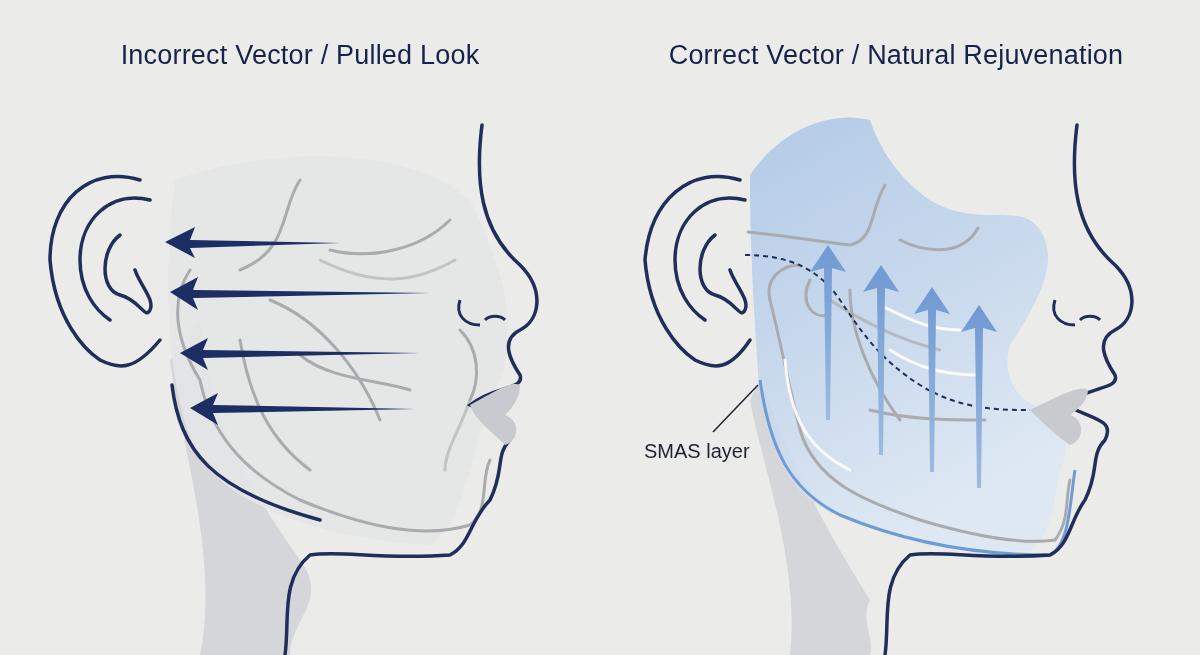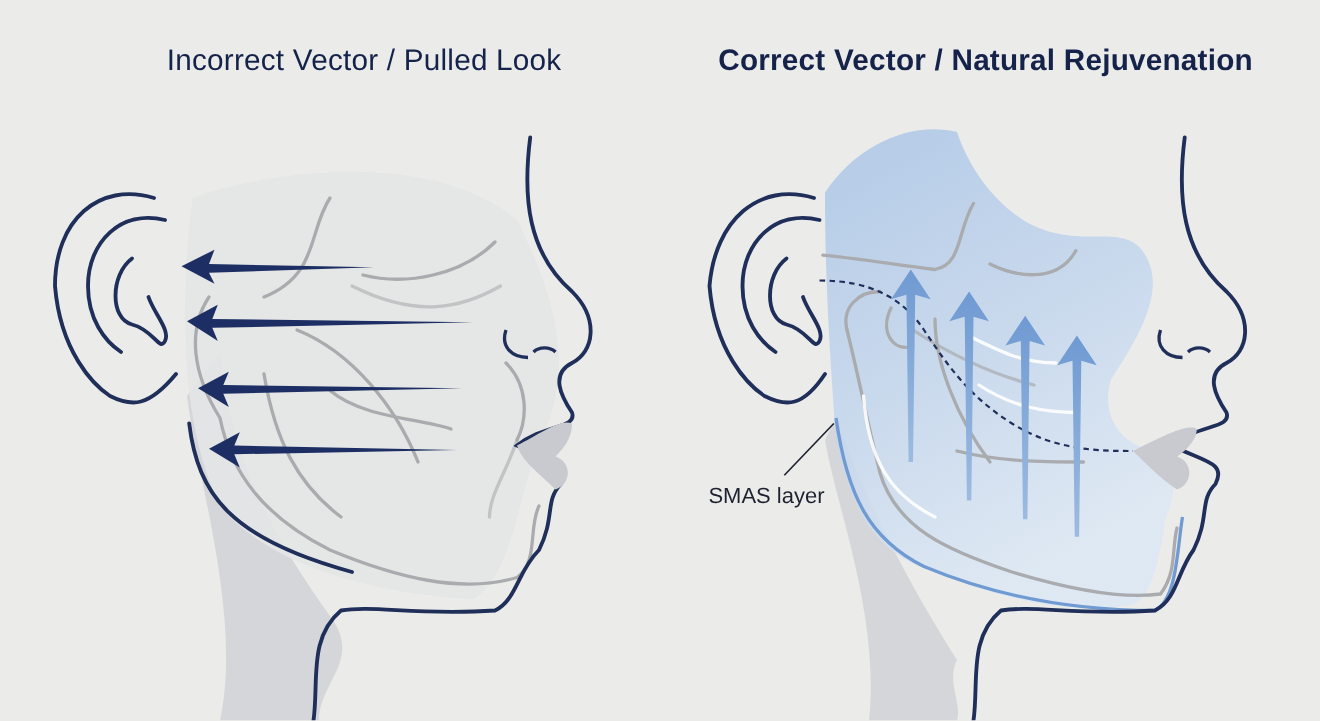--- a/index.html
+++ b/index.html
@@ -9,22 +9,22 @@
     font-family:"Liberation Sans", "DejaVu Sans", sans-serif;
     position:relative;
   }
   .panel { position:absolute; top:0; width:600px; height:655px; }
   .panel.left { left:0; }
   .panel.right { left:600px; }
   .title {
     position:absolute; top:40px; left:0; width:600px; text-align:center;
     font-size:27px; color:#15224a; letter-spacing:0.2px;
   }
-  .panel.left .title { left:0;padding-left:31px; }
-  .panel.right .title { left:-4px;font-weight:bold; }
+  .panel.left .title { left:0; }
+  .panel.right .title { left:-4px; }
   svg.art { position:absolute; left:0; top:0; width:600px; height:655px; }
   .label {
     position:absolute; font-size:20px; color:#1e2230;
   }
 </style>
 </head>
 <body>
 
 <div class="panel left">
   <div class="title">Incorrect Vector / Pulled Look</div>

